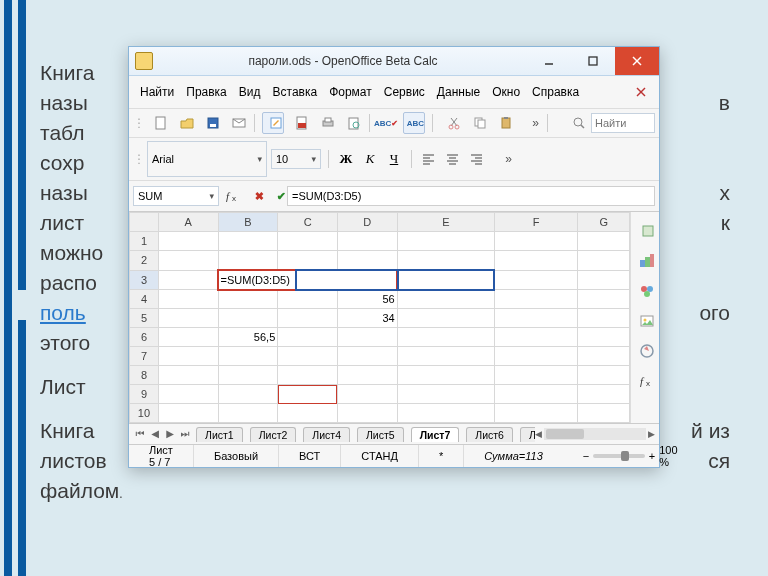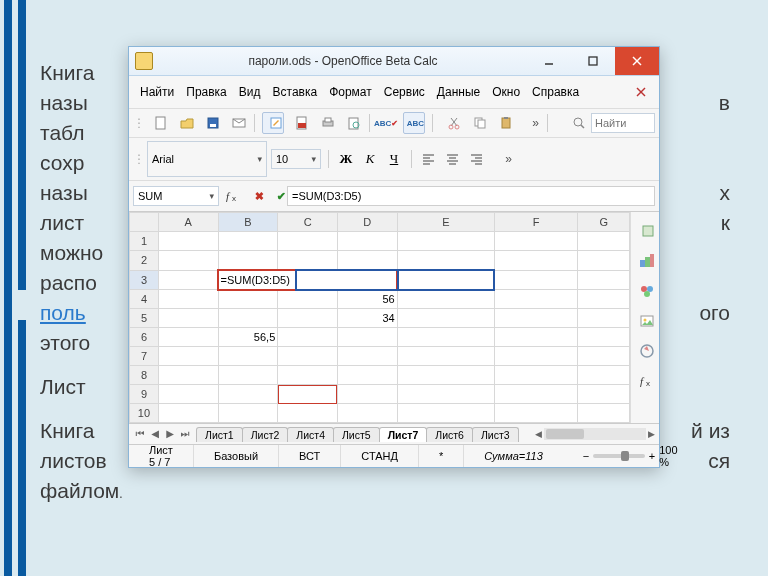--- a/index.html
+++ b/index.html
@@ -90,21 +90,21 @@
   .activeCell { background:#fff; outline:2px solid #c93a2c; outline-offset:-1px; }
   .rangeCell { outline:2px solid #2657a5; outline-offset:-1px; }
   .colhead-active { background:#dce6f2 !important; }
   .rowhead-active { background:#dce6f2 !important; }
 
   .sidepanel { width:28px; background:#f6f6f6; border-left:1px solid #ddd; display:flex; flex-direction:column; align-items:center; gap:8px; padding-top:8px; }
 
   .tabstrip { display:flex; align-items:center; background:#f6f6f6; border-top:1px solid #ccc; height:20px; position:relative; }
   .tabnav { display:flex; gap:1px; padding:0 4px; }
   .tabnav span { width:14px; text-align:center; color:#666; font-size:10px; }
-  .tabs { display:flex; gap:0; font-size:10.5px; overflow:hidden; flex:1; }
+  .tabs { display:flex; gap:8px; font-size:10.5px; overflow:hidden; flex:1; }
   .tab { padding:1px 8px; border:1px solid #bbb; border-bottom:none; background:#ececec; border-radius:3px 3px 0 0; margin-right:-1px; }
   .tab.active { background:#fff; font-weight:bold; }
 
   .statusbar { display:flex; align-items:center; background:#f6f6f6; border-top:1px solid #ccc; height:22px; font-size:11px; }
   .statusbar > div { padding:0 20px; border-right:1px solid #ddd; height:100%; display:flex; align-items:center; }
   .statusbar .sum { margin-left:auto; border:none;font-style:italic; }
   .zoom { display:flex; align-items:center; gap:4px; padding:0 8px; }
   .zoomtrack { width:60px; height:4px; background:#cfcfcf; position:relative; border-radius:2px; }
   .zoomthumb { position:absolute; left:28px; top:-3px; width:8px; height:10px; background:#888; border-radius:2px; }
 </style>

